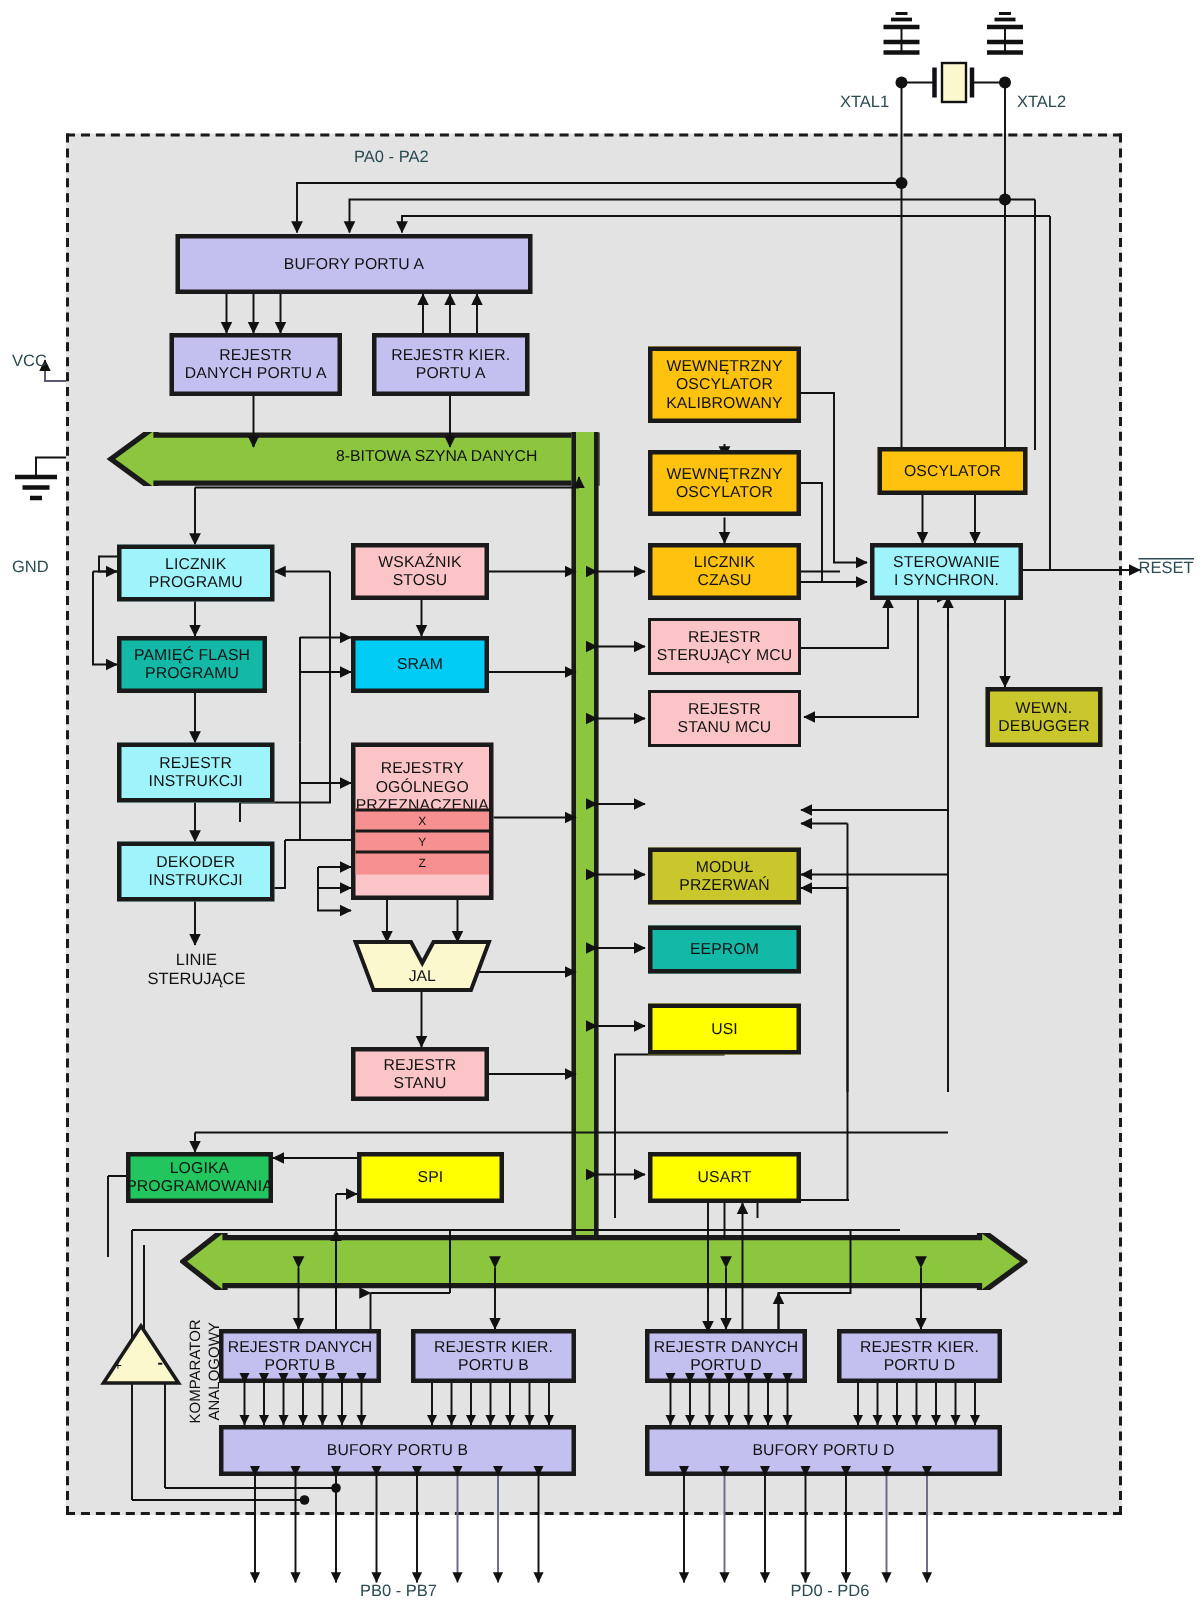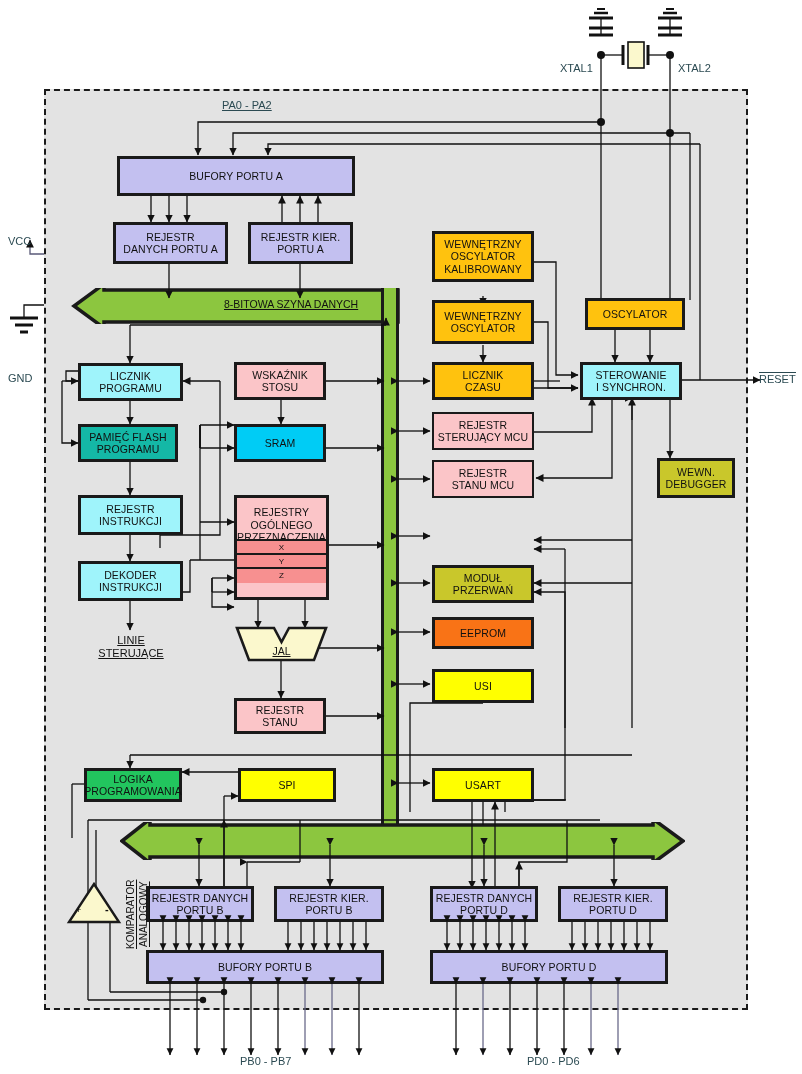--- a/index.html
+++ b/index.html
@@ -34,21 +34,21 @@
   .blk.thin{border-width:2px;}
 
   
   .lbl{
     position:absolute;
     font-size:11px;
     color:#2b4a52;
     white-space:nowrap;
     z-index:8;
   }
-  .lbl.blk-col{color:#111;text-decoration:underline;}
+  .lbl.blk-col{color:#111;}
   .lbl.vert{
     writing-mode:vertical-rl;
     transform:rotate(180deg);
     text-align:center;
     line-height:13px;
   }
   .lbl.ctr{text-align:center;}
 
   .overline{border-top:1.5px solid #2b4a52;padding-top:0px;display:inline-block;line-height:12px;}
 
@@ -322,21 +322,21 @@
   <div class="blk thin" style="left:432px;top:412px;width:102px;height:38px;background:#fbc5c8;">REJESTR
 STERUJĄCY MCU</div>
   <div class="blk thin" style="left:432px;top:460px;width:102px;height:38px;background:#fbc5c8;">REJESTR
 STANU MCU</div>
 
   <div class="blk" style="left:657px;top:458px;width:78px;height:40px;background:#c9c72b;">WEWN.
 DEBUGGER</div>
 
   <div class="blk" style="left:432px;top:565px;width:102px;height:38px;background:#c9c72b;">MODUŁ
 PRZERWAŃ</div>
-  <div class="blk" style="left:432px;top:617px;width:102px;height:32px;background:#f97316;">EEPROM</div>
+  <div class="blk" style="left:432px;top:617px;width:102px;height:32px;background:#14b8a6;">EEPROM</div>
   <div class="blk" style="left:432px;top:669px;width:102px;height:34px;background:#ffff00;">USI</div>
 
   <div class="blk" style="left:84px;top:768px;width:98px;height:34px;background:#22c55e;">LOGIKA
 PROGRAMOWANIA</div>
   <div class="blk" style="left:238px;top:768px;width:98px;height:34px;background:#ffff00;">SPI</div>
   <div class="blk" style="left:432px;top:768px;width:102px;height:34px;background:#ffff00;">USART</div>
 
   <svg style="position:absolute;left:66px;top:882px;width:56px;height:42px;z-index:6;">
     <path d="M28,2 L53,40 L3,40 Z" fill="#fbf8cd" stroke="#1a1a1a" stroke-width="2.4" stroke-linejoin="miter"></path>
   </svg>
@@ -416,19 +416,19 @@
     </g>
   </svg>
 
   <div class="lbl" style="left:8px;top:235px;">VCC</div>
   <div class="lbl" style="left:8px;top:338px;margin-top:34px;">GND</div>
   <div class="lbl" style="left:560px;top:62px;">XTAL1</div>
   <div class="lbl" style="left:678px;top:62px;">XTAL2</div>
   <div class="lbl" style="left:759px;top:372px;">
     <span class="overline">RESET</span>
   </div>
-  <div class="lbl" style="left:222px;top:99px;text-decoration:underline;">PA0 - PA2</div>
+  <div class="lbl" style="left:236px;top:99px;">PA0 - PA2</div>
   <div class="lbl" style="left:240px;top:1055px;">PB0 - PB7</div>
   <div class="lbl" style="left:527px;top:1055px;">PD0 - PD6</div>
 
   <div class="lbl blk-col" style="left:224px;top:298px;font-size:10.5px;color:#111;">8-BITOWA SZYNA DANYCH</div>
 
 </div>
 
 </body></html>

